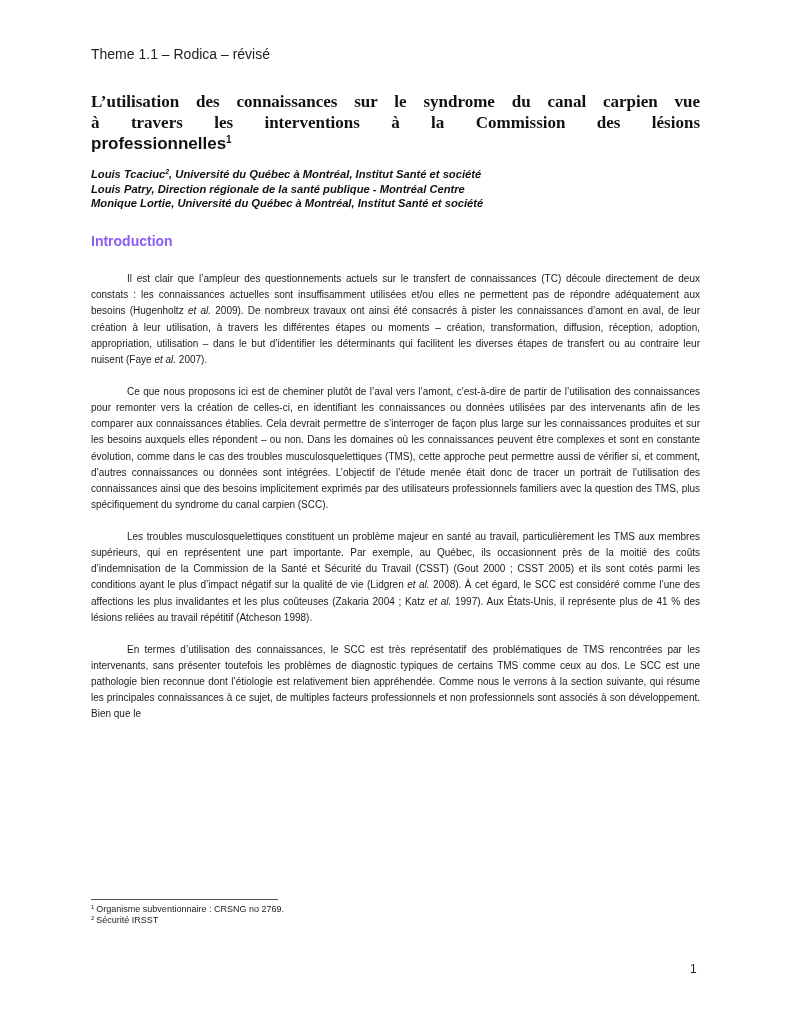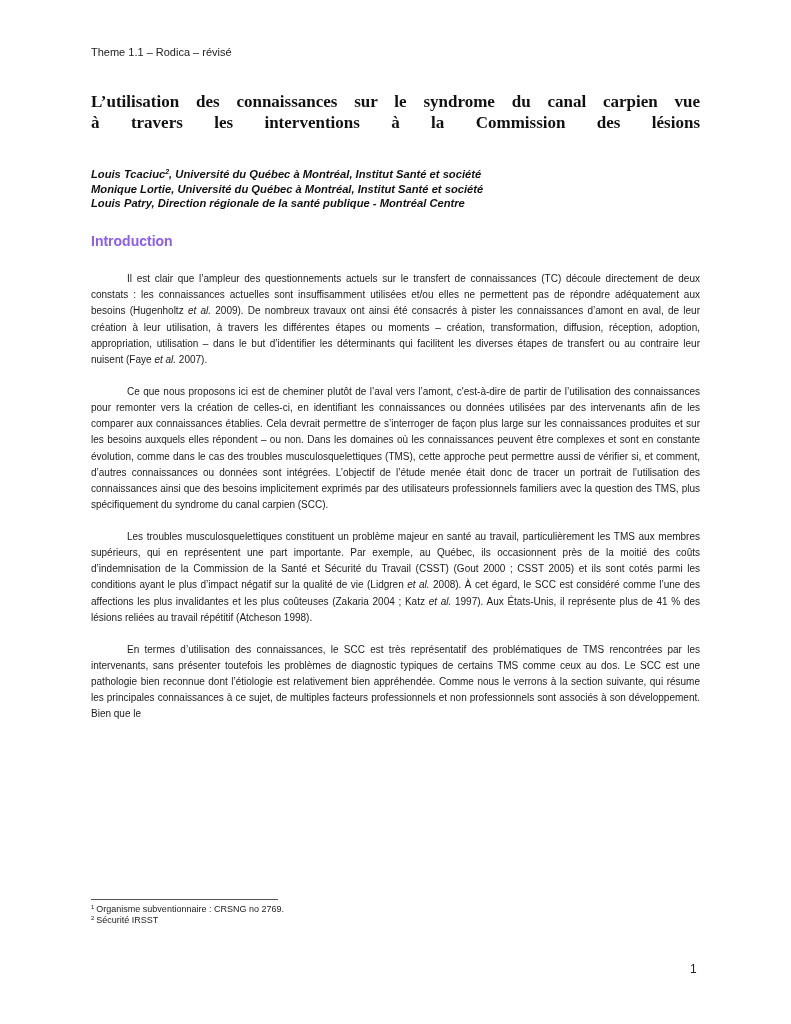--- a/index.html
+++ b/index.html
@@ -12,21 +12,21 @@
       height: 1024px;
       position: relative;
       overflow: hidden;
       font-family: "Liberation Sans", sans-serif;
       color: #1a1a1a;
     }
     .running-header {
       position: absolute;
       left: 91px;
       top: 46px;
-      font-size: 11px;
+      font-size: 14px;
       color: #222;
     }
     .doc-title {
       position: absolute;
       left: 91px;
       top: 91px;
       width: 609px;
       font-size: 17px;
       font-weight: bold;
       line-height: 21px;
@@ -118,26 +118,27 @@
     }
   </style>
 </head>
 <body>
 
 <div class="running-header">Theme 1.1 – Rodica – révisé</div>
 
 <h1 class="doc-title">
   <span class="l1">L’utilisation des connaissances sur le syndrome du canal carpien vue</span>
   <span class="l2">à travers les interventions à la Commission des lésions</span>
+  <span class="l3"><span>professionnelles</span><sup>1</sup></span>
 </h1>
 
 <div class="authors">
   <div><span>Louis Tcaciuc</span><sup>2</sup><span>, Université du Québec à Montréal, Institut Santé et société</span></div>
+  <div><span>Louis Patry</span><span>, Direction régionale de la santé publique - Montréal Centre</span></div>
   <div><span>Monique Lortie</span><span>, Université du Québec à Montréal, Institut Santé et société</span></div>
-  <div><span>Louis Patry</span><span>, Direction régionale de la santé publique - Montréal Centre</span></div>
 </div>
 
 <h2 class="section-heading">Introduction</h2>
 
 <div class="body-text">
   <p><span>Il est clair que l’ampleur des questionnements actuels sur le transfert de connaissances (TC) découle directement de deux constats : les connaissances actuelles sont insuffisamment utilisées et/ou elles ne permettent pas de répondre adéquatement aux besoins (Hugenholtz </span><em>et al.</em><span> 2009). De nombreux travaux ont ainsi été consacrés à pister les connaissances d’amont en aval, de leur création à leur utilisation, à travers les différentes étapes ou moments – création, transformation, diffusion, réception, adoption, appropriation, utilisation – dans le but d’identifier les déterminants qui facilitent les diverses étapes de transfert ou au contraire leur nuisent (Faye </span><em>et al.</em><span> 2007).</span></p>
   <p><span>Ce que nous proposons ici est de cheminer plutôt de l’aval vers l’amont, c'est-à-dire de partir de l’utilisation des connaissances pour remonter vers la création de celles-ci, en identifiant les connaissances ou données utilisées par des intervenants afin de les comparer aux connaissances établies. Cela devrait permettre de s’interroger de façon plus large sur les connaissances produites et sur les besoins auxquels elles répondent – ou non. Dans les domaines où les connaissances peuvent être complexes et sont en constante évolution, comme dans le cas des troubles musculosquelettiques (TMS), cette approche peut permettre aussi de vérifier si, et comment, d’autres connaissances ou données sont intégrées. L’objectif de l’étude menée était donc de tracer un portrait de l’utilisation des connaissances ainsi que des besoins implicitement exprimés par des utilisateurs professionnels familiers avec la question des TMS, plus spécifiquement du syndrome du canal carpien (SCC).</span></p>
   <p><span>Les troubles musculosquelettiques constituent un problème majeur en santé au travail, particulièrement les TMS aux membres supérieurs, qui en représentent une part importante. Par exemple, au Québec, ils occasionnent près de la moitié des coûts d’indemnisation de la Commission de la Santé et Sécurité du Travail (CSST) (Gout 2000 ; CSST 2005) et ils sont cotés parmi les conditions ayant le plus d’impact négatif sur la qualité de vie (Lidgren </span><em>et al.</em><span> 2008). À cet égard, le SCC est considéré comme l’une des affections les plus invalidantes et les plus coûteuses (Zakaria 2004 ; Katz </span><em>et al.</em><span> 1997). Aux États-Unis, il représente plus de 41 % des lésions reliées au travail répétitif (Atcheson 1998).</span></p>
   <p><span>En termes d’utilisation des connaissances, le SCC est très représentatif des problématiques de TMS rencontrées par les intervenants, sans présenter toutefois les problèmes de diagnostic typiques de certains TMS comme ceux au dos. Le SCC est une pathologie bien reconnue dont l’étiologie est relativement bien appréhendée. Comme nous le verrons à la section suivante, qui résume les principales connaissances à ce sujet, de multiples facteurs professionnels et non professionnels sont associés à son développement. Bien que le</span></p>
 </div>

